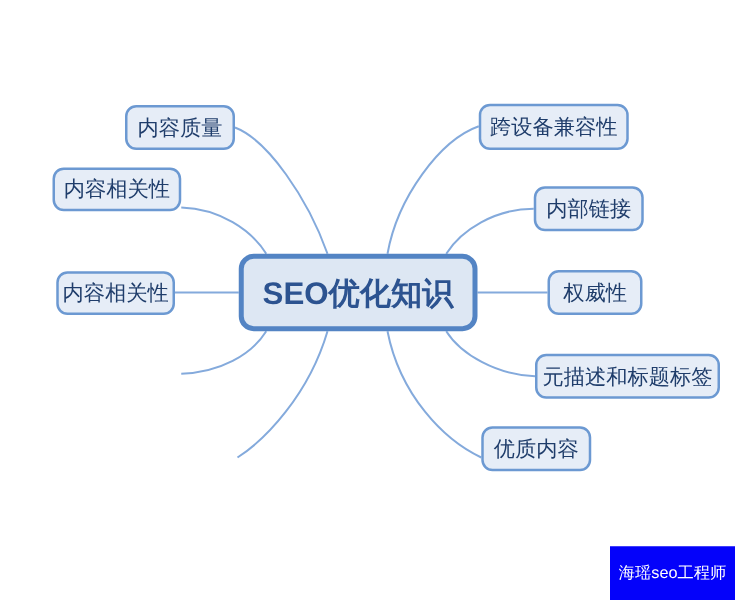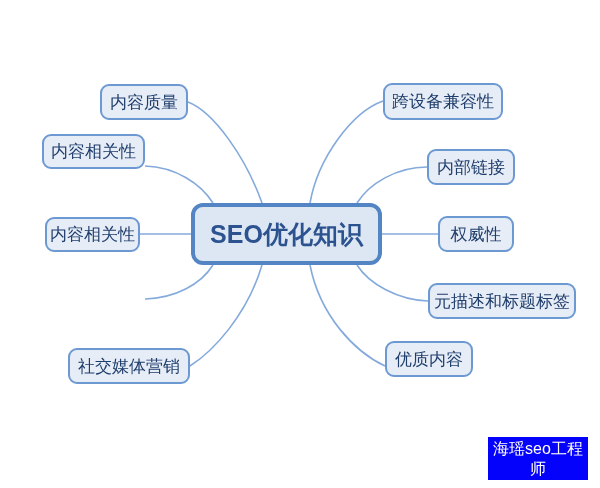--- a/index.html
+++ b/index.html
@@ -27,21 +27,21 @@
   .n5{left:383px;top:83px;width:120px;height:37px}
   .n6{left:427px;top:149px;width:88px;height:36px}
   .n7{left:438px;top:216px;width:76px;height:36px}
   .n8{left:428px;top:283px;width:148px;height:36px}
   .n9{left:385px;top:341px;width:88px;height:36px}
   .watermark{
     position:absolute;left:488px;top:437px;width:100px;height:43px;
     background:#0402fa;color:#ffffff;text-align:center;
     display:flex;flex-direction:column;justify-content:center;line-height:1.25;
   }
-  .watermark .wm1{font-size:16px;}
+  .watermark .wm1{font-size:13px;}
   .watermark .wm2{font-size:16px;}
 </style>
 </head>
 <body>
 
 <div class="canvas">
 
   <svg class="links" width="600" height="488" viewBox="0 0 600 488" aria-hidden="true">
     <path d="M262,203 C246,158 214,112 188,102"></path>
     <path d="M213,203 C201,184 176,167 145,166"></path>
@@ -61,23 +61,20 @@
 
   <div class="node n0">
     <span>内容质量</span>
   </div>
   <div class="node n1">
     <span>内容相关性</span>
   </div>
   <div class="node n2">
     <span>内容相关性</span>
   </div>
-  <div class="node n4">
-    <span>社交媒体营销</span>
-  </div>
   <div class="node n5">
     <span>跨设备兼容性</span>
   </div>
   <div class="node n6">
     <span>内部链接</span>
   </div>
   <div class="node n8">
     <span>元描述和标题标签</span>
   </div>
   <div class="node n7">

